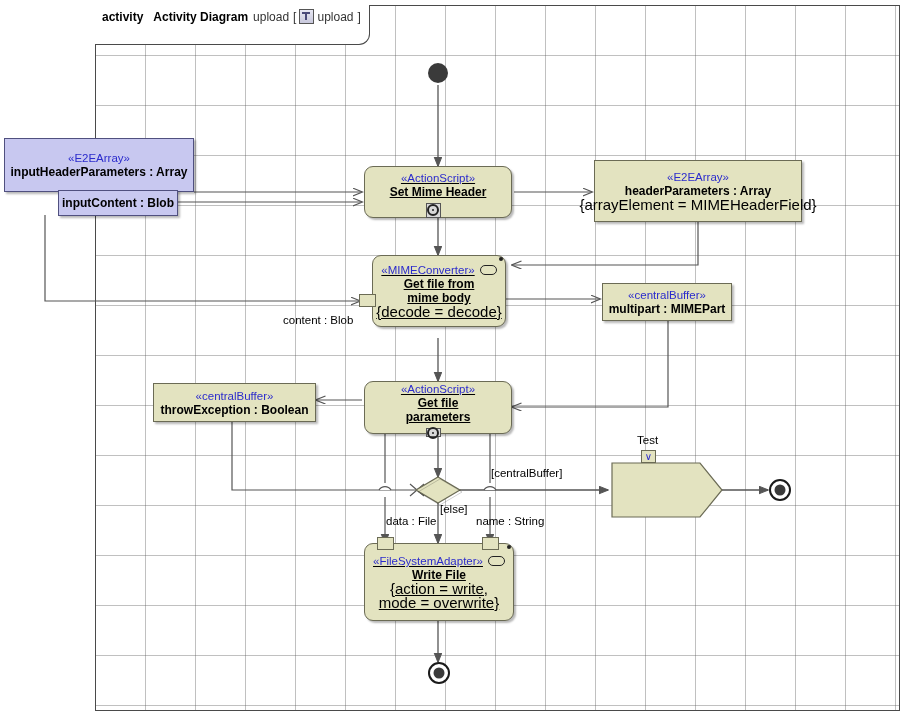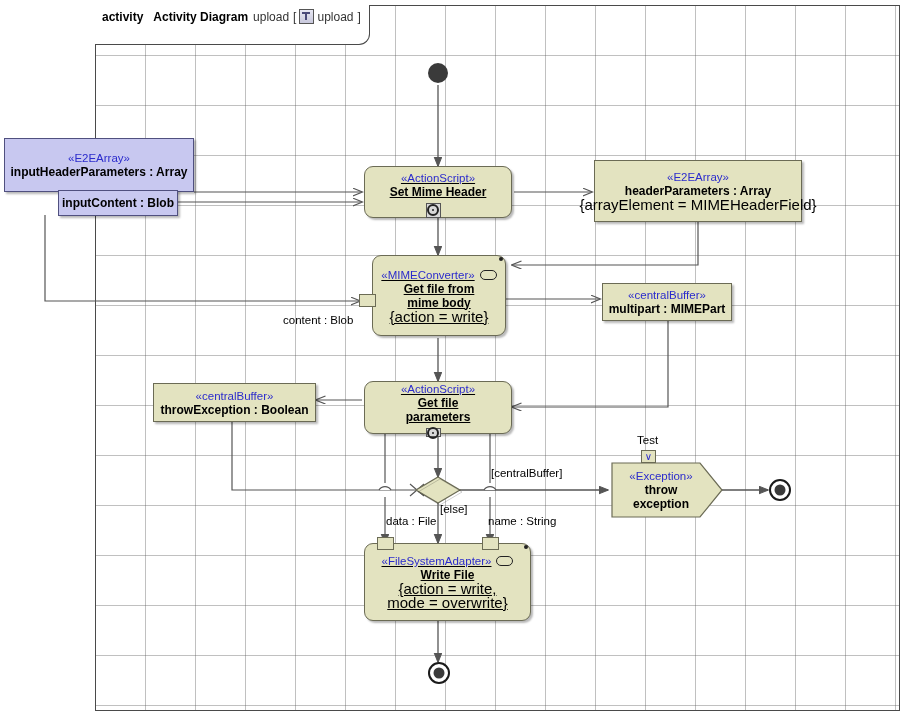--- a/index.html
+++ b/index.html
@@ -313,28 +313,28 @@
     <div class="nname">Set Mime Header</div>
     <div class="node-icon icon-script"></div>
   </div>
 
   <div class="node obj" style="left:594px;top:160px;width:208px;height:62px;">
     <div class="stereo">«E2EArray»</div>
     <div class="nname">headerParameters : Array</div>
     <div class="constraint">{arrayElement = MIMEHeaderField}</div>
   </div>
 
-  <div class="node act" style="left:372px;top:255px;width:134px;height:81px;align-items:center;">
+  <div class="node act" style="left:372px;top:255px;width:134px;height:72px;align-items:center;">
     <div class="head-row">
       <span class="stereo">«MIMEConverter»</span>
       <span class="icon-rake" style="position:static;top:auto;right:auto;flex:0 0 auto;"></span>
     </div>
     <div class="nname">Get file from</div>
     <div class="nname">mime body</div>
-    <div class="constraint">{action = write}</div>
+    <div class="constraint">{decode = decode}</div>
   </div>
 
   <div class="pin" style="left:359px;top:294px;"></div>
 
   <div class="node obj" style="left:602px;top:283px;width:130px;height:38px;">
     <div class="stereo">«centralBuffer»</div>
     <div class="nname">multipart : MIMEPart</div>
   </div>
 
   <div class="node act" style="left:364px;top:381px;width:148px;height:53px;">
@@ -349,46 +349,41 @@
     <div class="nname">throwException : Boolean</div>
   </div>
 
   <svg class="edges edges-top">
     <polygon points="438,477 460,490 438,503 416,490" fill="#e3e3c0" stroke="#6b6b55" stroke-width="1.2"></polygon>
     <polygon points="440,479 462,492 440,505 418,492" fill="none" stroke="rgba(0,0,0,0.18)" stroke-width="1"></polygon>
 
     <polygon points="612,463 700,463 722,490 700,517 612,517" fill="#e3e3c0" stroke="#6b6b55" stroke-width="1.2"></polygon>
   </svg>
 
-  <div style="position:absolute;left:612px;top:463px;width:98px;height:54px;display:flex;flex-direction:column;align-items:center;justify-content:center;z-index:6;">
-    <div class="stereo">«Exception»</div>
-    <div class="nname">throw</div>
-    <div class="nname">exception</div>
-  </div>
   <div class="pin-v" style="left:641px;top:450px;">
     <span>∨</span>
   </div>
   <div class="lbl" style="left:637px;top:434px;">Test</div>
 
   <div class="final-node" style="left:769px;top:479px;"></div>
 
-  <div class="node act" style="left:364px;top:543px;width:167px;height:78px;">
+  <div class="node act" style="left:364px;top:543px;width:150px;height:78px;">
     <div class="head-row">
       <span class="stereo">«FileSystemAdapter»</span>
       <span class="icon-rake" style="position:static;top:auto;right:auto;flex:0 0 auto;"></span>
     </div>
     <div class="nname">Write File</div>
     <div class="constraint">{action = write,</div>
     <div class="constraint">mode = overwrite}</div>
   </div>
 
   <div class="pin" style="left:377px;top:537px;"></div>
   <div class="pin" style="left:482px;top:537px;"></div>
 
   <div class="final-node" style="left:428px;top:662px;"></div>
 
   <div class="lbl" style="left:283px;top:273px;margin-top:41px;">content : Blob</div>
   <div class="lbl" style="left:491px;top:467px;">[centralBuffer]</div>
   <div class="lbl" style="left:440px;top:503px;">[else]</div>
   <div class="lbl" style="left:386px;top:515px;">data : File</div>
-  <div class="lbl" style="left:488px;top:515px;">name : String</div>
+  <div class="lbl" style="left:476px;top:515px;">name : String</div>
 
 </div>
 
 </body></html>

